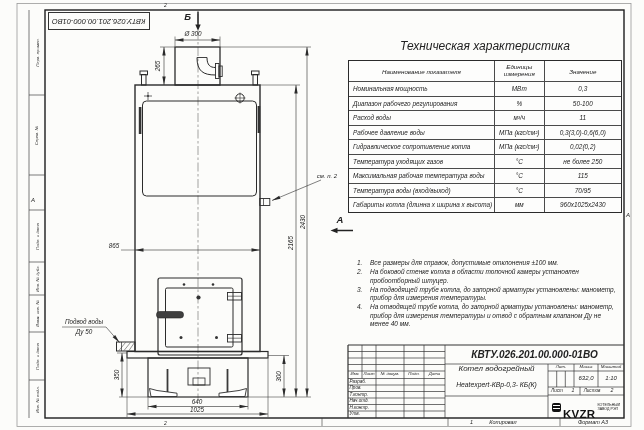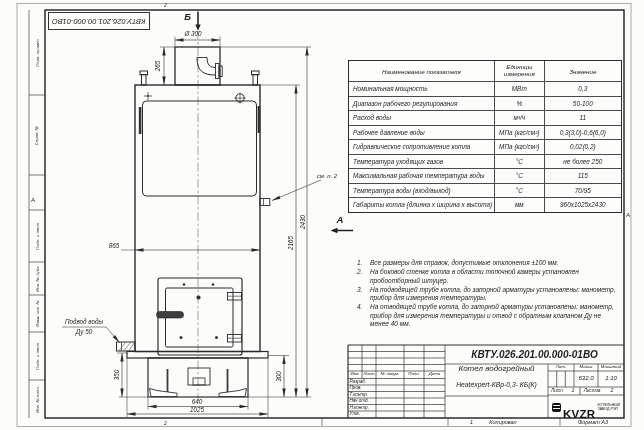--- a/index.html
+++ b/index.html
@@ -212,20 +212,21 @@
 
   <div class="t" style="left:164px;top:2.5px;font-size:5px">2</div>
   <div class="t" style="left:164px;top:420.5px;font-size:5px">2</div>
   <div class="t" style="left:31px;top:197px;font-size:6px">А</div>
   <div class="t" style="left:626px;top:212px;font-size:6px">А</div>
 
   <div class="corner">
       <span>КВТУ.026.201.00.000-01ВО</span>
     </div>
 
+  <div class="t" style="left:348px;top:40px;width:274px;text-align:center;font-size:12px">Техническая характеристика</div>
   <div class="ttable">
     <div class="trow hd">
       <div class="tc c1">Наименование показателя</div>
       <div class="tc c2" style="white-space:normal;line-height:1.1">Единицы измерения</div>
       <div class="tc c3">Значение</div>
     </div>
     <div class="trow bd">
         <div class="tc c1">Номинальная мощность</div>
         <div class="tc c2">МВт</div>
         <div class="tc c3">0,3</div>

